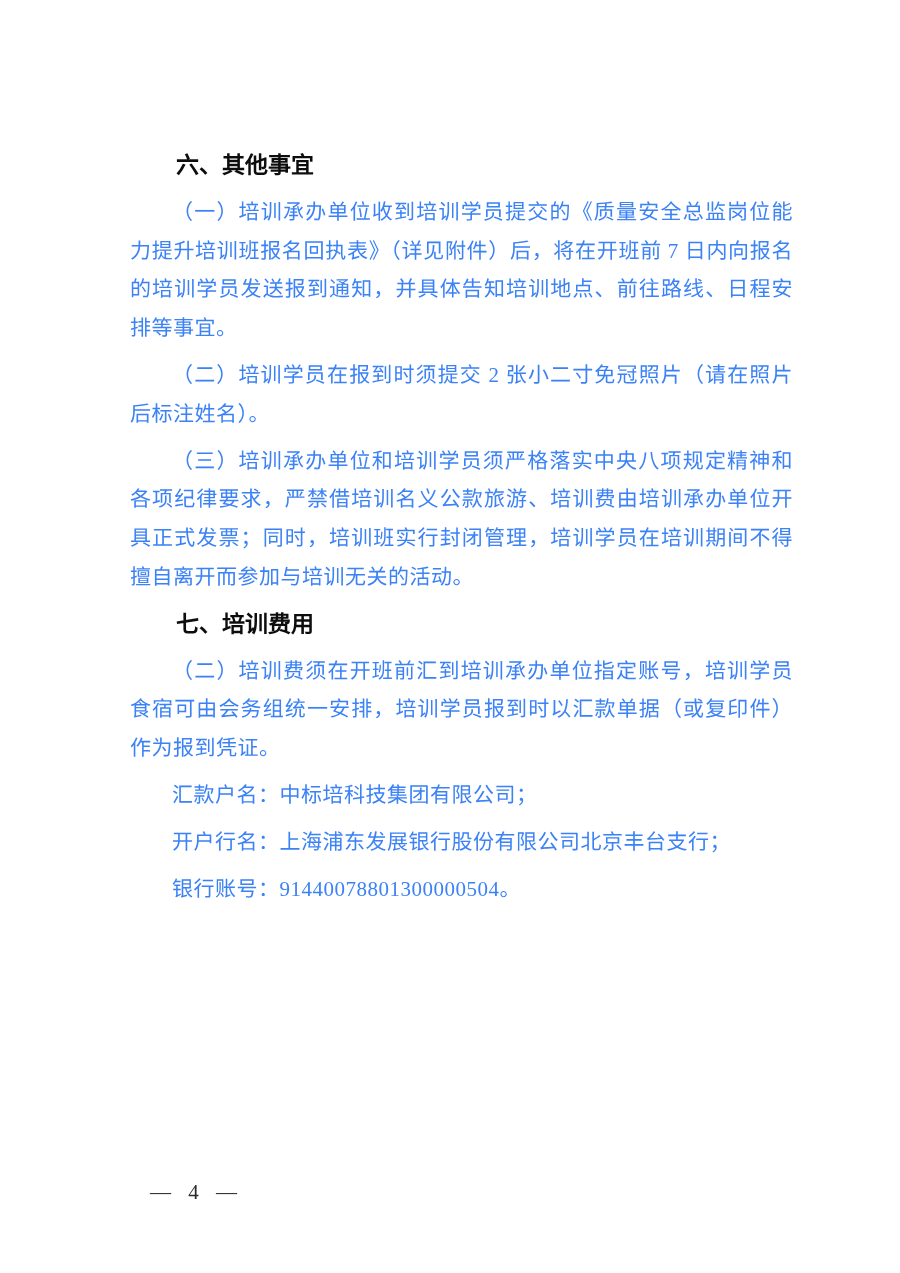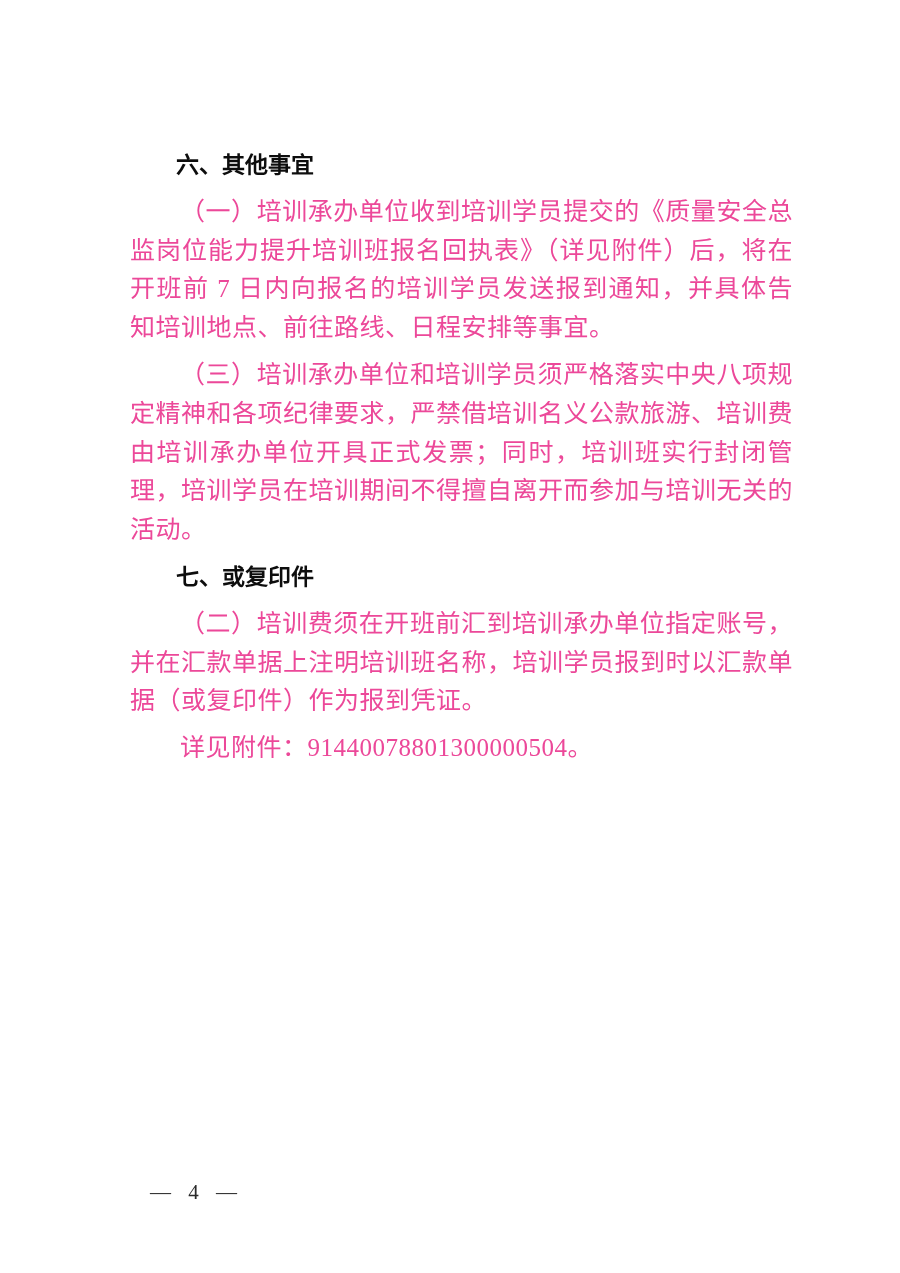--- a/index.html
+++ b/index.html
@@ -15,27 +15,27 @@
     overflow: hidden;
     color: #141414;
   }
   .content {
     position: absolute;
     left: 114px;
     top: 130px;
     width: 679px;
   }
   .block { 
-    font-size: 25px;
+    font-size: 21px;
     line-height: 38.8px;
     text-align: justify;
     text-justify: inter-ideograph;
     text-indent: 2em;
     letter-spacing: 0.5px;
-    color: #ec4899;
+    color: #3b82f6;
   }
   .heading {
     font-family: "Liberation Sans", "DejaVu Sans", sans-serif;
     font-weight: bold;
     font-size: 23px;
     line-height: 38.8px;
     text-indent: 2em;
     text-align: left;
     color: #0d0d0d;
   }
@@ -50,20 +50,23 @@
     font-family: "Liberation Serif", "DejaVu Serif", serif;
   }
 </style>
 </head>
 <body>
 
 <div class="page">
   <div class="content">
     <div class="heading">六、其他事宜</div>
     <div class="block">（一）培训承办单位收到培训学员提交的《质量安全总监岗位能力提升培训班报名回执表》（详见附件）后，将在开班前 7 日内向报名的培训学员发送报到通知，并具体告知培训地点、前往路线、日程安排等事宜。</div>
+    <div class="block">（二）培训学员在报到时须提交 2 张小二寸免冠照片（请在照片后标注姓名）。</div>
     <div class="block">（三）培训承办单位和培训学员须严格落实中央八项规定精神和各项纪律要求，严禁借培训名义公款旅游、培训费由培训承办单位开具正式发票；同时，培训班实行封闭管理，培训学员在培训期间不得擅自离开而参加与培训无关的活动。</div>
-    <div class="heading">七、或复印件</div>
-    <div class="block">（二）培训费须在开班前汇到培训承办单位指定账号，并在汇款单据上注明培训班名称，培训学员报到时以汇款单据（或复印件）作为报到凭证。</div>
-    <div class="block">详见附件：91440078801300000504。</div>
+    <div class="heading">七、培训费用</div>
+    <div class="block">（二）培训费须在开班前汇到培训承办单位指定账号，培训学员食宿可由会务组统一安排，培训学员报到时以汇款单据（或复印件）作为报到凭证。</div>
+    <div class="block">汇款户名：中标培科技集团有限公司；</div>
+    <div class="block">开户行名：上海浦东发展银行股份有限公司北京丰台支行；</div>
+    <div class="block">银行账号：91440078801300000504。</div>
   </div>
 
   <div class="footer">— 4 —</div>
 </div>
 
 </body></html>

